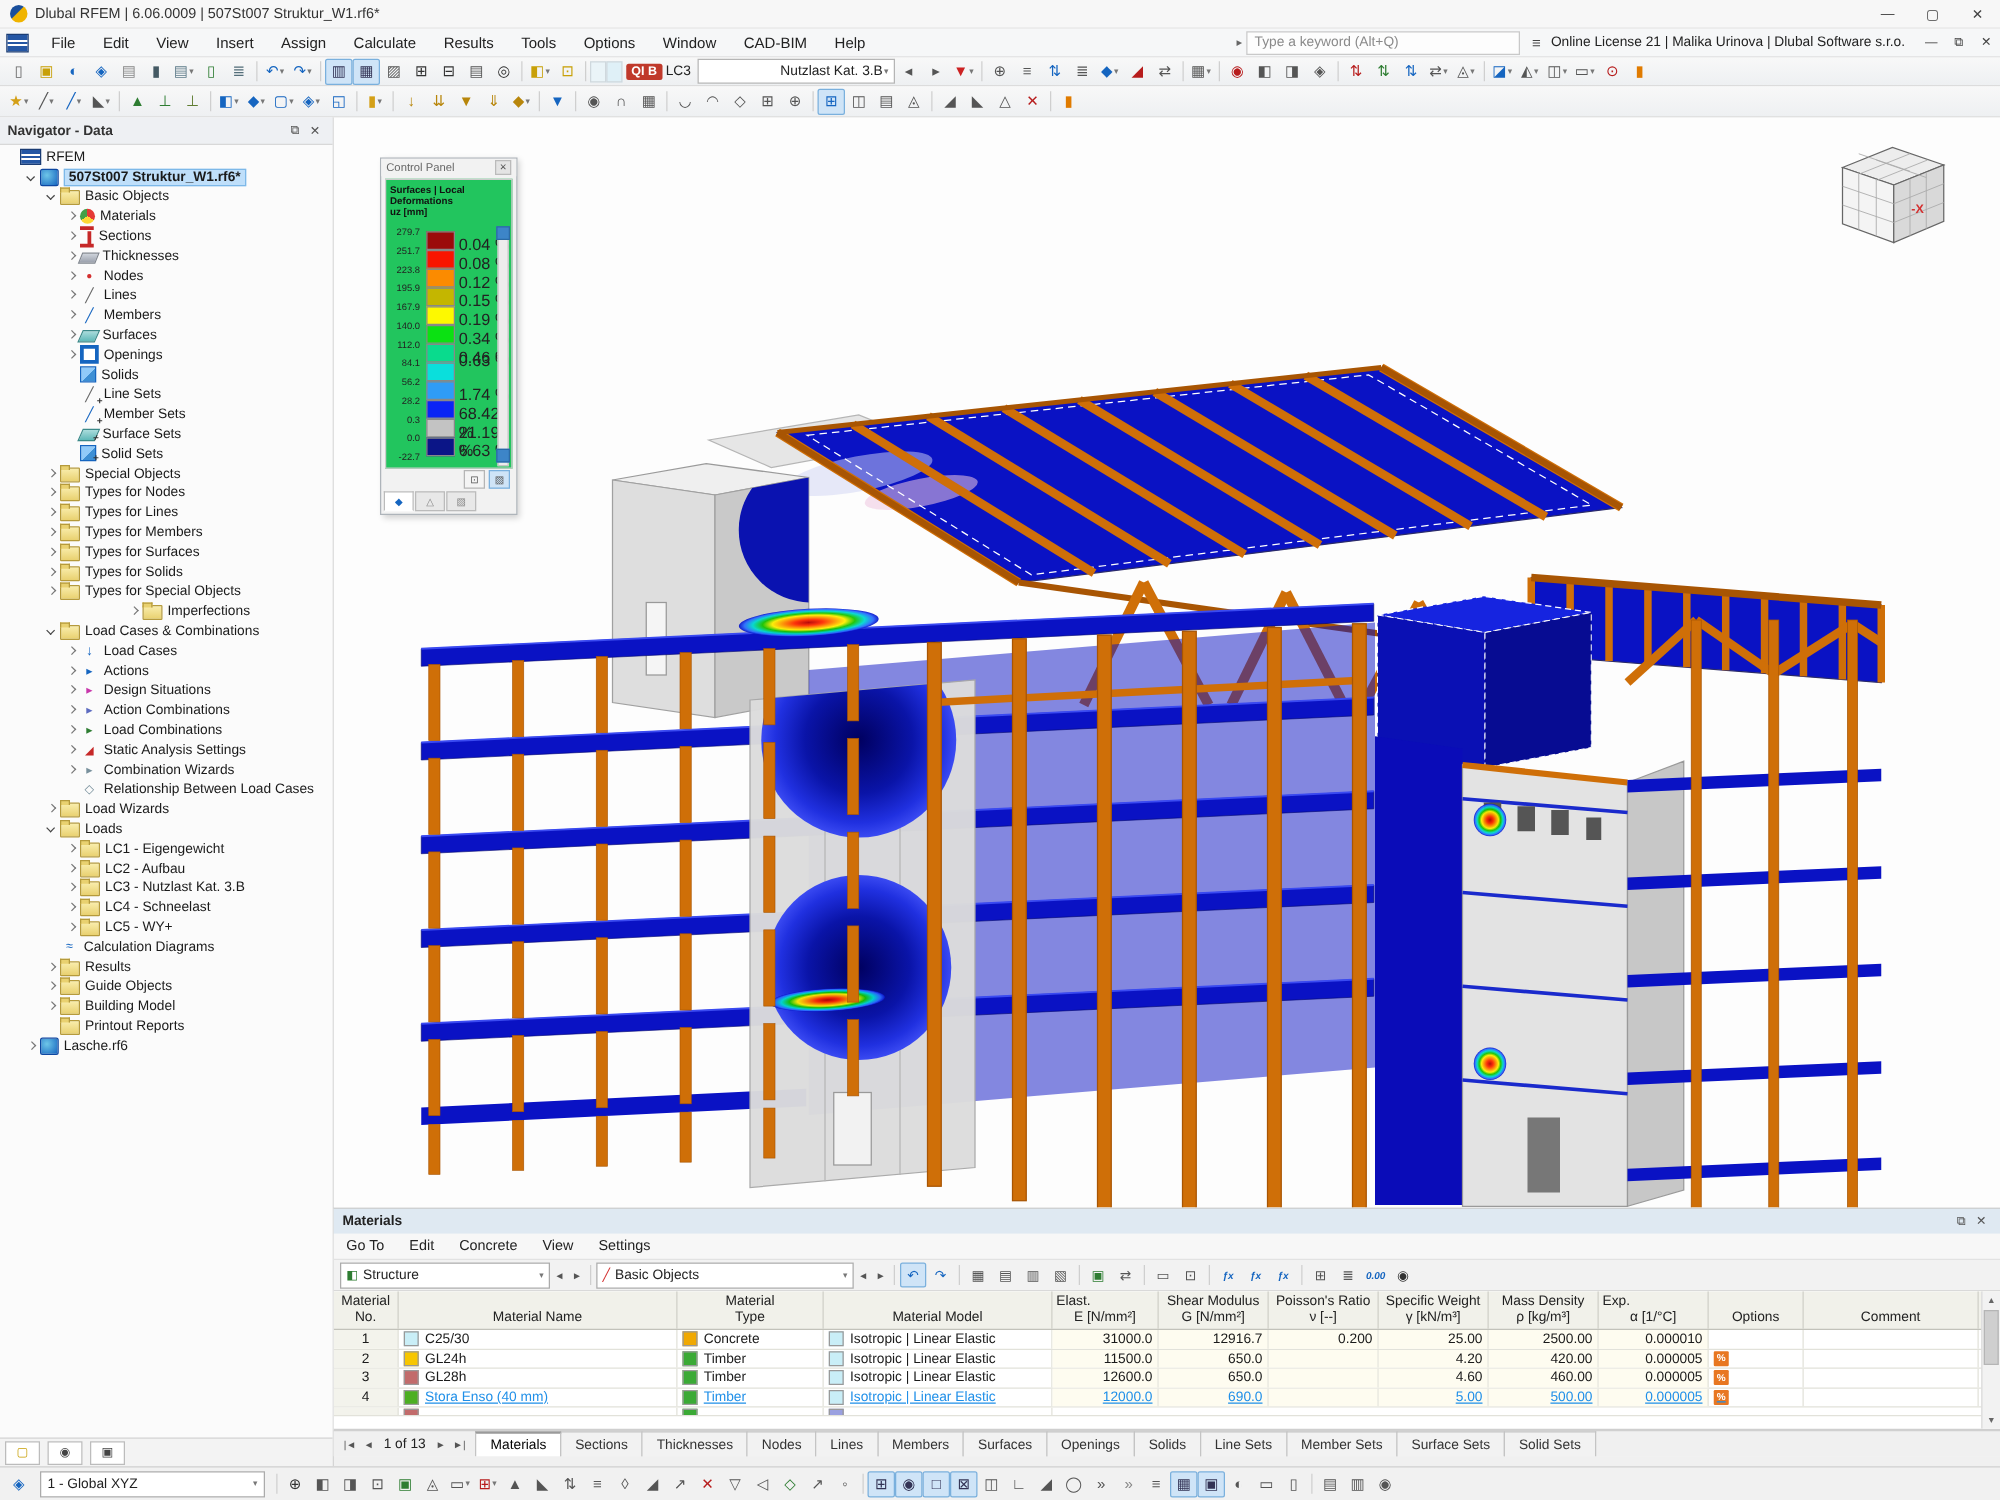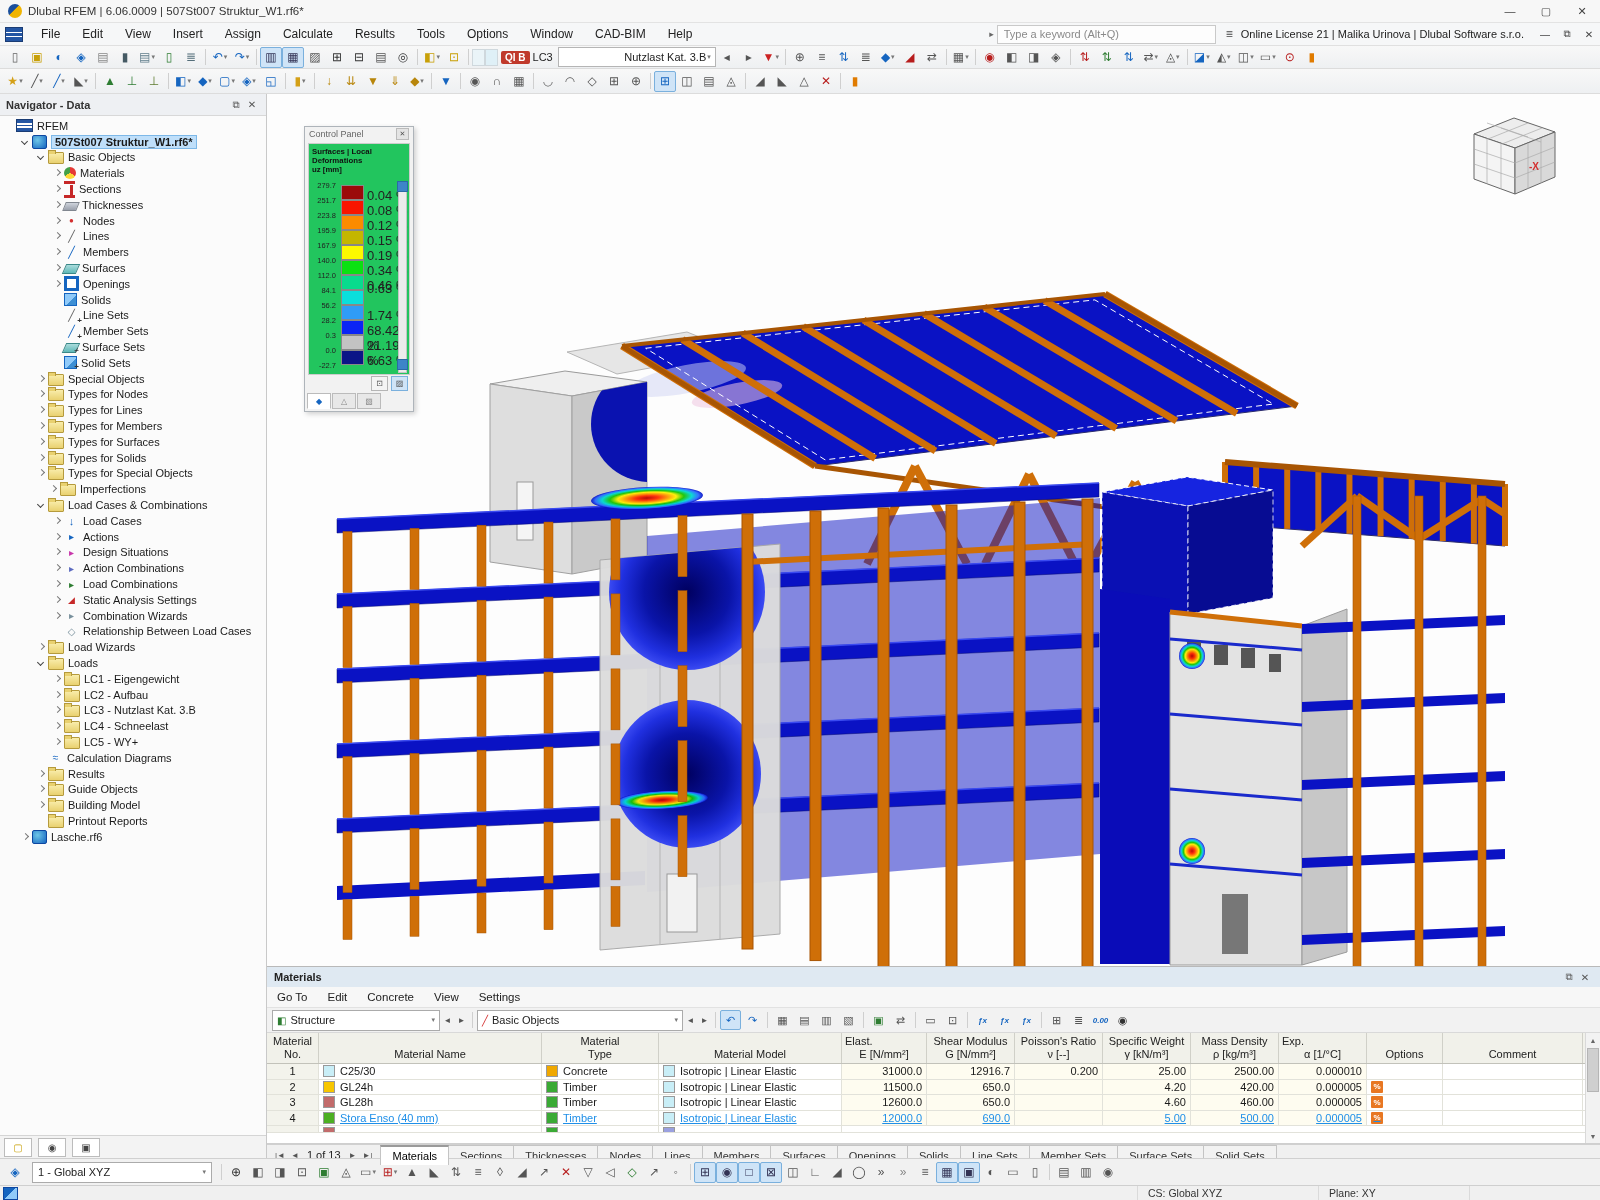--- a/index.html
+++ b/index.html
@@ -599,21 +599,21 @@
           <div class="trow" style="padding-left: 35px;">
             <span class="chev cr"></span>
             <span class="ti ti-folder"></span>
             <span class="tlabel">Types for Solids</span>
           </div>
           <div class="trow" style="padding-left: 35px;">
             <span class="chev cr"></span>
             <span class="ti ti-folder"></span>
             <span class="tlabel">Types for Special Objects</span>
           </div>
-          <div class="trow" style="padding-left: 47px;">
+          <div class="trow" style="padding-left: 35px; justify-content: center;">
             <span class="chev cr"></span>
             <span class="ti ti-folder"></span>
             <span class="tlabel">Imperfections</span>
           </div>
           <div class="trow" style="padding-left: 35px;">
             <span class="chev cd"></span>
             <span class="ti ti-folder"></span>
             <span class="tlabel">Load Cases &amp; Combinations</span>
           </div>
           <div class="trow" style="padding-left: 51px;">
@@ -1409,20 +1409,13 @@
         </span>
         <span class="tbi">
           <span style="color: rgb(85, 85, 85);">▥</span>
         </span>
         <span class="tbi">
           <span style="color: rgb(85, 85, 85);">◉</span>
         </span>
       </span>
   </div>
 
-  <div class="sbar">
-    <span class="sico"></span>
-    <span style="flex:1"></span>
-    <span class="sseg" style="width:160px">CS: Global XYZ</span>
-    <span class="sseg" style="width:130px">Plane: XY</span>
-    <span class="sseg" style="width:110px"></span>
-  </div>
 </div>
 
 </body></html>

